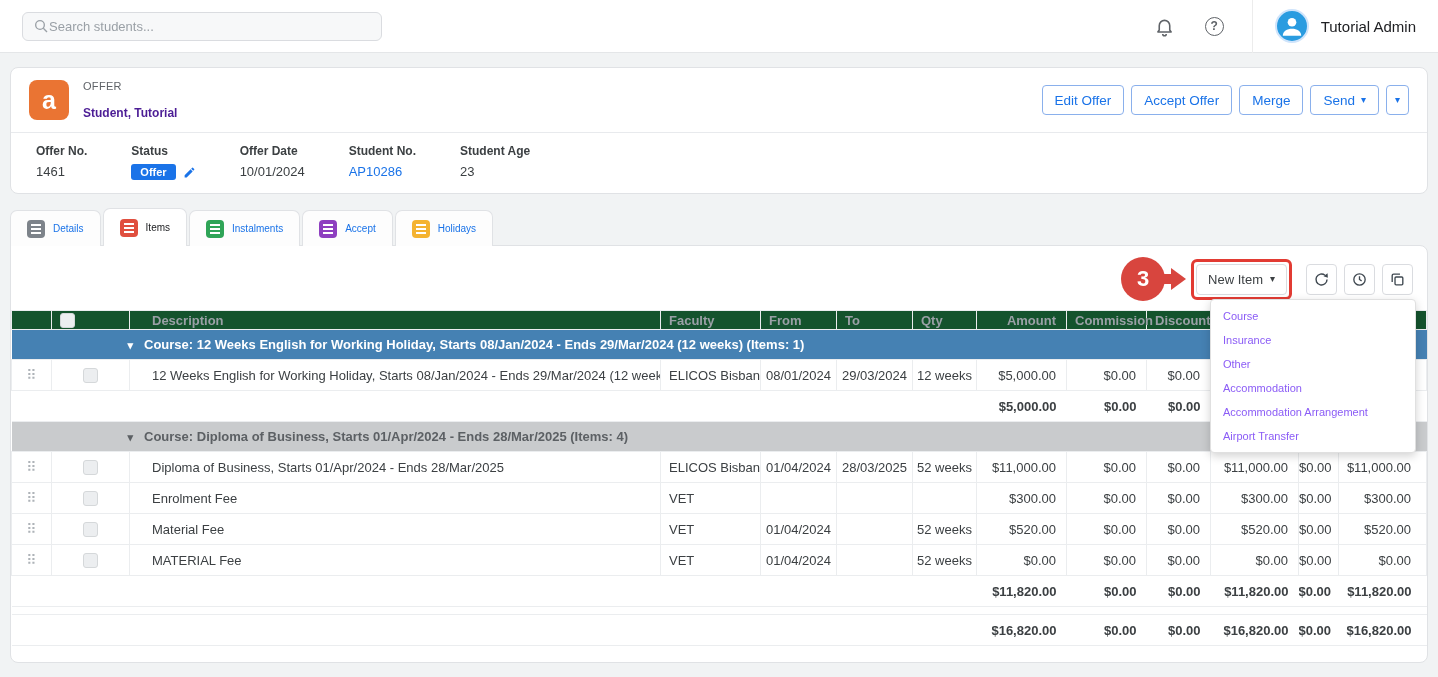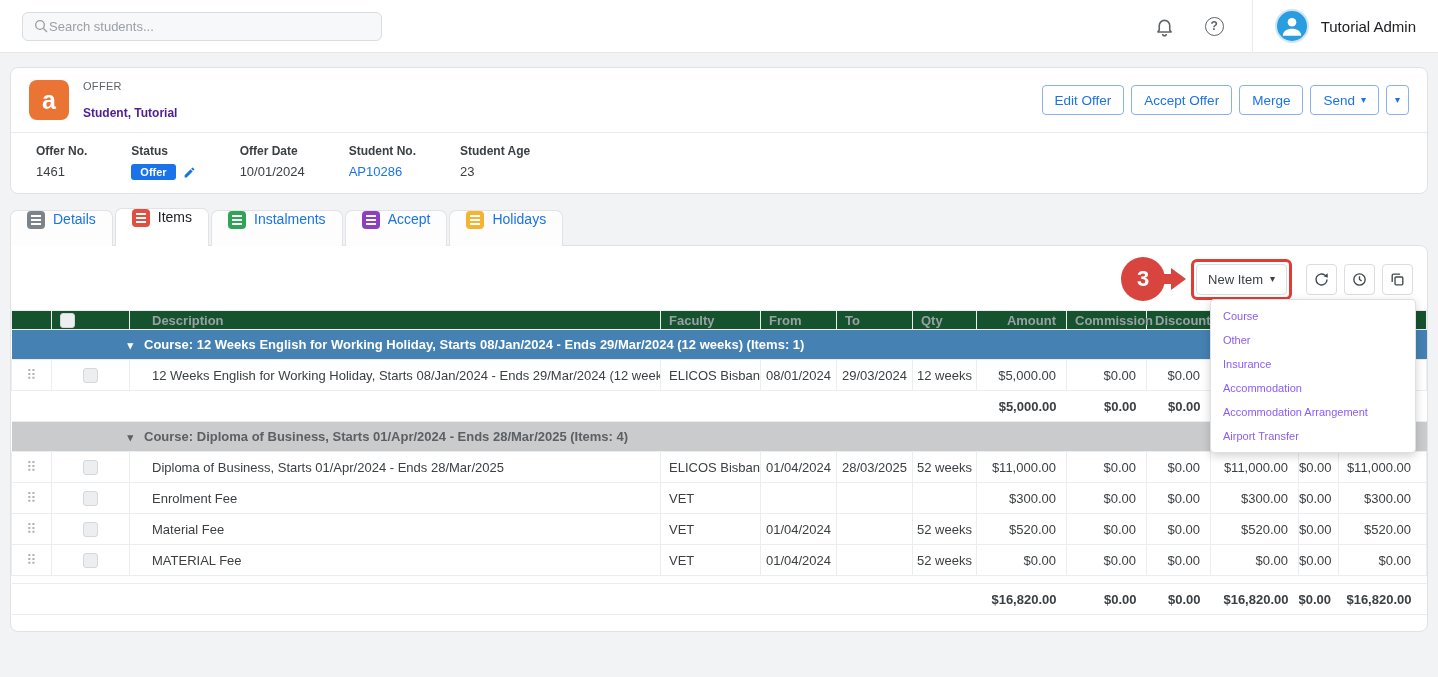--- a/index.html
+++ b/index.html
@@ -35,21 +35,21 @@
   .btn-blue{height:30px;padding:0 12px;background:#fff;border:1px solid #8ab0ec;border-radius:4px;color:#1a73e8;font-size:13.5px;font-family:inherit;cursor:pointer;display:flex;align-items:center;gap:6px;}
   .btn-blue.mini{padding:0 8px;}
   .caret{font-size:10px;line-height:1;}
   .offer-info{border-top:1px solid #e8eaed;display:flex;gap:44px;padding:11px 25px 13px;}
   .info-label{font-size:12px;font-weight:bold;color:#3c4043;}
   .info-value{font-size:13px;margin-top:6px;color:#3c4043;display:flex;align-items:center;gap:7px;}
   .badge{display:inline-block;color:#fff;font-size:11px;font-weight:bold;padding:2px 9px;border-radius:3px;}
   .link{color:#1a73e8;text-decoration:none;cursor:pointer;}
   
   .tabs{display:flex;align-items:flex-end;margin:14px 10px 0;position:relative;z-index:3;}
-  .tab{display:flex;gap:8px;height:36px;padding:0 16px;font-size:14px;color:#1a73e8;border:1px solid #e0e2e5;border-bottom:none;border-radius:7px 7px 0 0;background:#fdfdfd;margin-right:2px;cursor:pointer;margin-bottom:-1px;}
+  .tab{display:flex;align-items:center;gap:8px;height:36px;padding:0 16px;font-size:10px;color:#1a73e8;border:1px solid #e0e2e5;border-bottom:none;border-radius:7px 7px 0 0;background:#fdfdfd;margin-right:2px;cursor:pointer;margin-bottom:-1px;}
   .tab.active{height:38px;background:#fff;color:#202124;}
   .tab-icon{width:18px;height:18px;border-radius:4px;position:relative;flex:0 0 auto;}
   .tab-icon::before{content:"";position:absolute;left:4px;right:4px;top:4px;height:2px;background:#fff;box-shadow:0 4px 0 #fff,0 8px 0 #fff;}
   
   .main-card{position:relative;border-radius:0 8px 8px 8px;padding-bottom:16px;}
   .toolbar{display:flex;align-items:center;justify-content:flex-end;padding:11px 14px 9px;}
   .ann{display:flex;align-items:center;margin-right:5px;}
   .ann-circle{width:44px;height:44px;border-radius:50%;color:#fff;font-size:22px;font-weight:bold;display:flex;align-items:center;justify-content:center;}
   .ann-stem{width:8px;height:10px;background:#d8453e;margin-left:-2px;}
   .ann-head{width:0;height:0;border-top:11px solid transparent;border-bottom:11px solid transparent;border-left:15px solid #d8453e;}
@@ -230,22 +230,22 @@
         <svg width="17" height="17" viewBox="0 0 24 24" fill="none" stroke="#3f4850" stroke-width="1.9">
             <rect x="8.5" y="8.5" width="11" height="11" rx="1.5"></rect>
             <path d="M15.5 4.5h-9a2 2 0 0 0-2 2v9"></path>
           </svg>
       </span>
     </button>
   </div>
 
   <div class="dropdown">
     <div class="dropdown-item">Course</div>
+    <div class="dropdown-item">Insurance</div>
     <div class="dropdown-item">Other</div>
-    <div class="dropdown-item">Insurance</div>
     <div class="dropdown-item">Accommodation</div>
     <div class="dropdown-item">Accommodation Arrangement</div>
     <div class="dropdown-item">Airport Transfer</div>
   </div>
 
   <table>
     <colgroup>
       <col style="width:40px">
         <col style="width:78px">
         <col>
@@ -367,20 +367,29 @@
         <td class="t-ctr">01/04/2024</td>
         <td class="t-ctr"></td>
         <td class="t-ctr">52 weeks</td>
         <td class="t-num">$0.00</td>
         <td class="t-num">$0.00</td>
         <td class="t-num">$0.00</td>
         <td class="t-num">$0.00</td>
         <td class="t-num">$0.00</td>
         <td class="t-num t-last">$0.00</td>
       </tr>
+      <tr class="total-row">
+        <td colspan="7"></td>
+        <td class="t-num">$11,820.00</td>
+        <td class="t-num">$0.00</td>
+        <td class="t-num">$0.00</td>
+        <td class="t-num">$11,820.00</td>
+        <td class="t-num">$0.00</td>
+        <td class="t-num t-last">$11,820.00</td>
+      </tr>
       <tr class="spacer-row">
           <td colspan="13"></td>
         </tr>
       <tr class="total-row">
         <td colspan="7"></td>
         <td class="t-num">$16,820.00</td>
         <td class="t-num">$0.00</td>
         <td class="t-num">$0.00</td>
         <td class="t-num">$16,820.00</td>
         <td class="t-num">$0.00</td>

